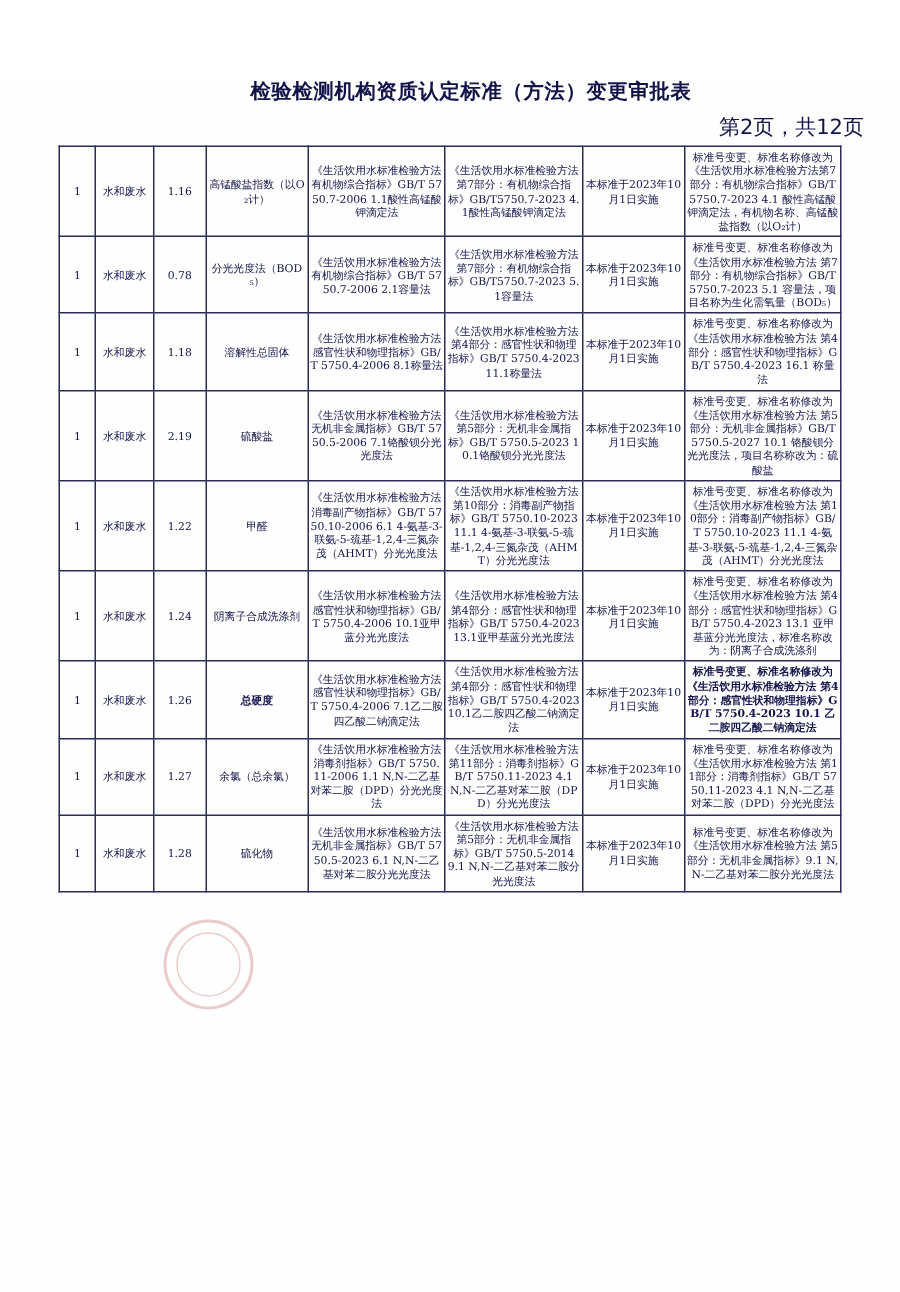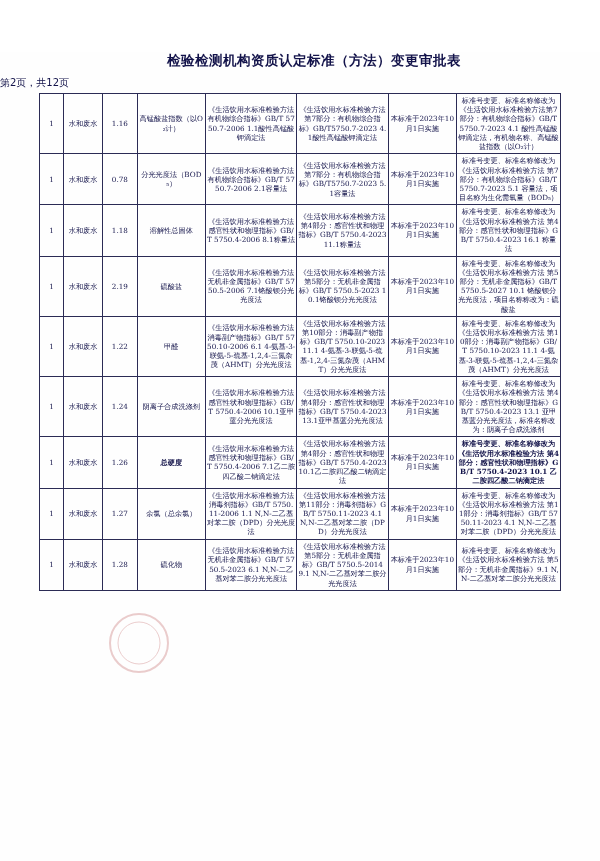--- a/index.html
+++ b/index.html
@@ -27,21 +27,22 @@
     text-align: center;
     font-size: 13.5px;
     font-weight: bold;
     letter-spacing: 0.5px;
     margin: 52px 0 0 0;
     color: #13134a;
     font-family: "DejaVu Serif", serif;
     padding-left: 28px;
   }
   .page-number {
-    font-size: 10px;
+    text-align: right;
+    font-size: 14px;
     margin: 6px 24px 3px 0;
     color: #13134a;
   }
   table.main {
     border-collapse: collapse;
     margin: 0 auto;
     width: 522px;
     table-layout: fixed;
   }
   table.main td {

